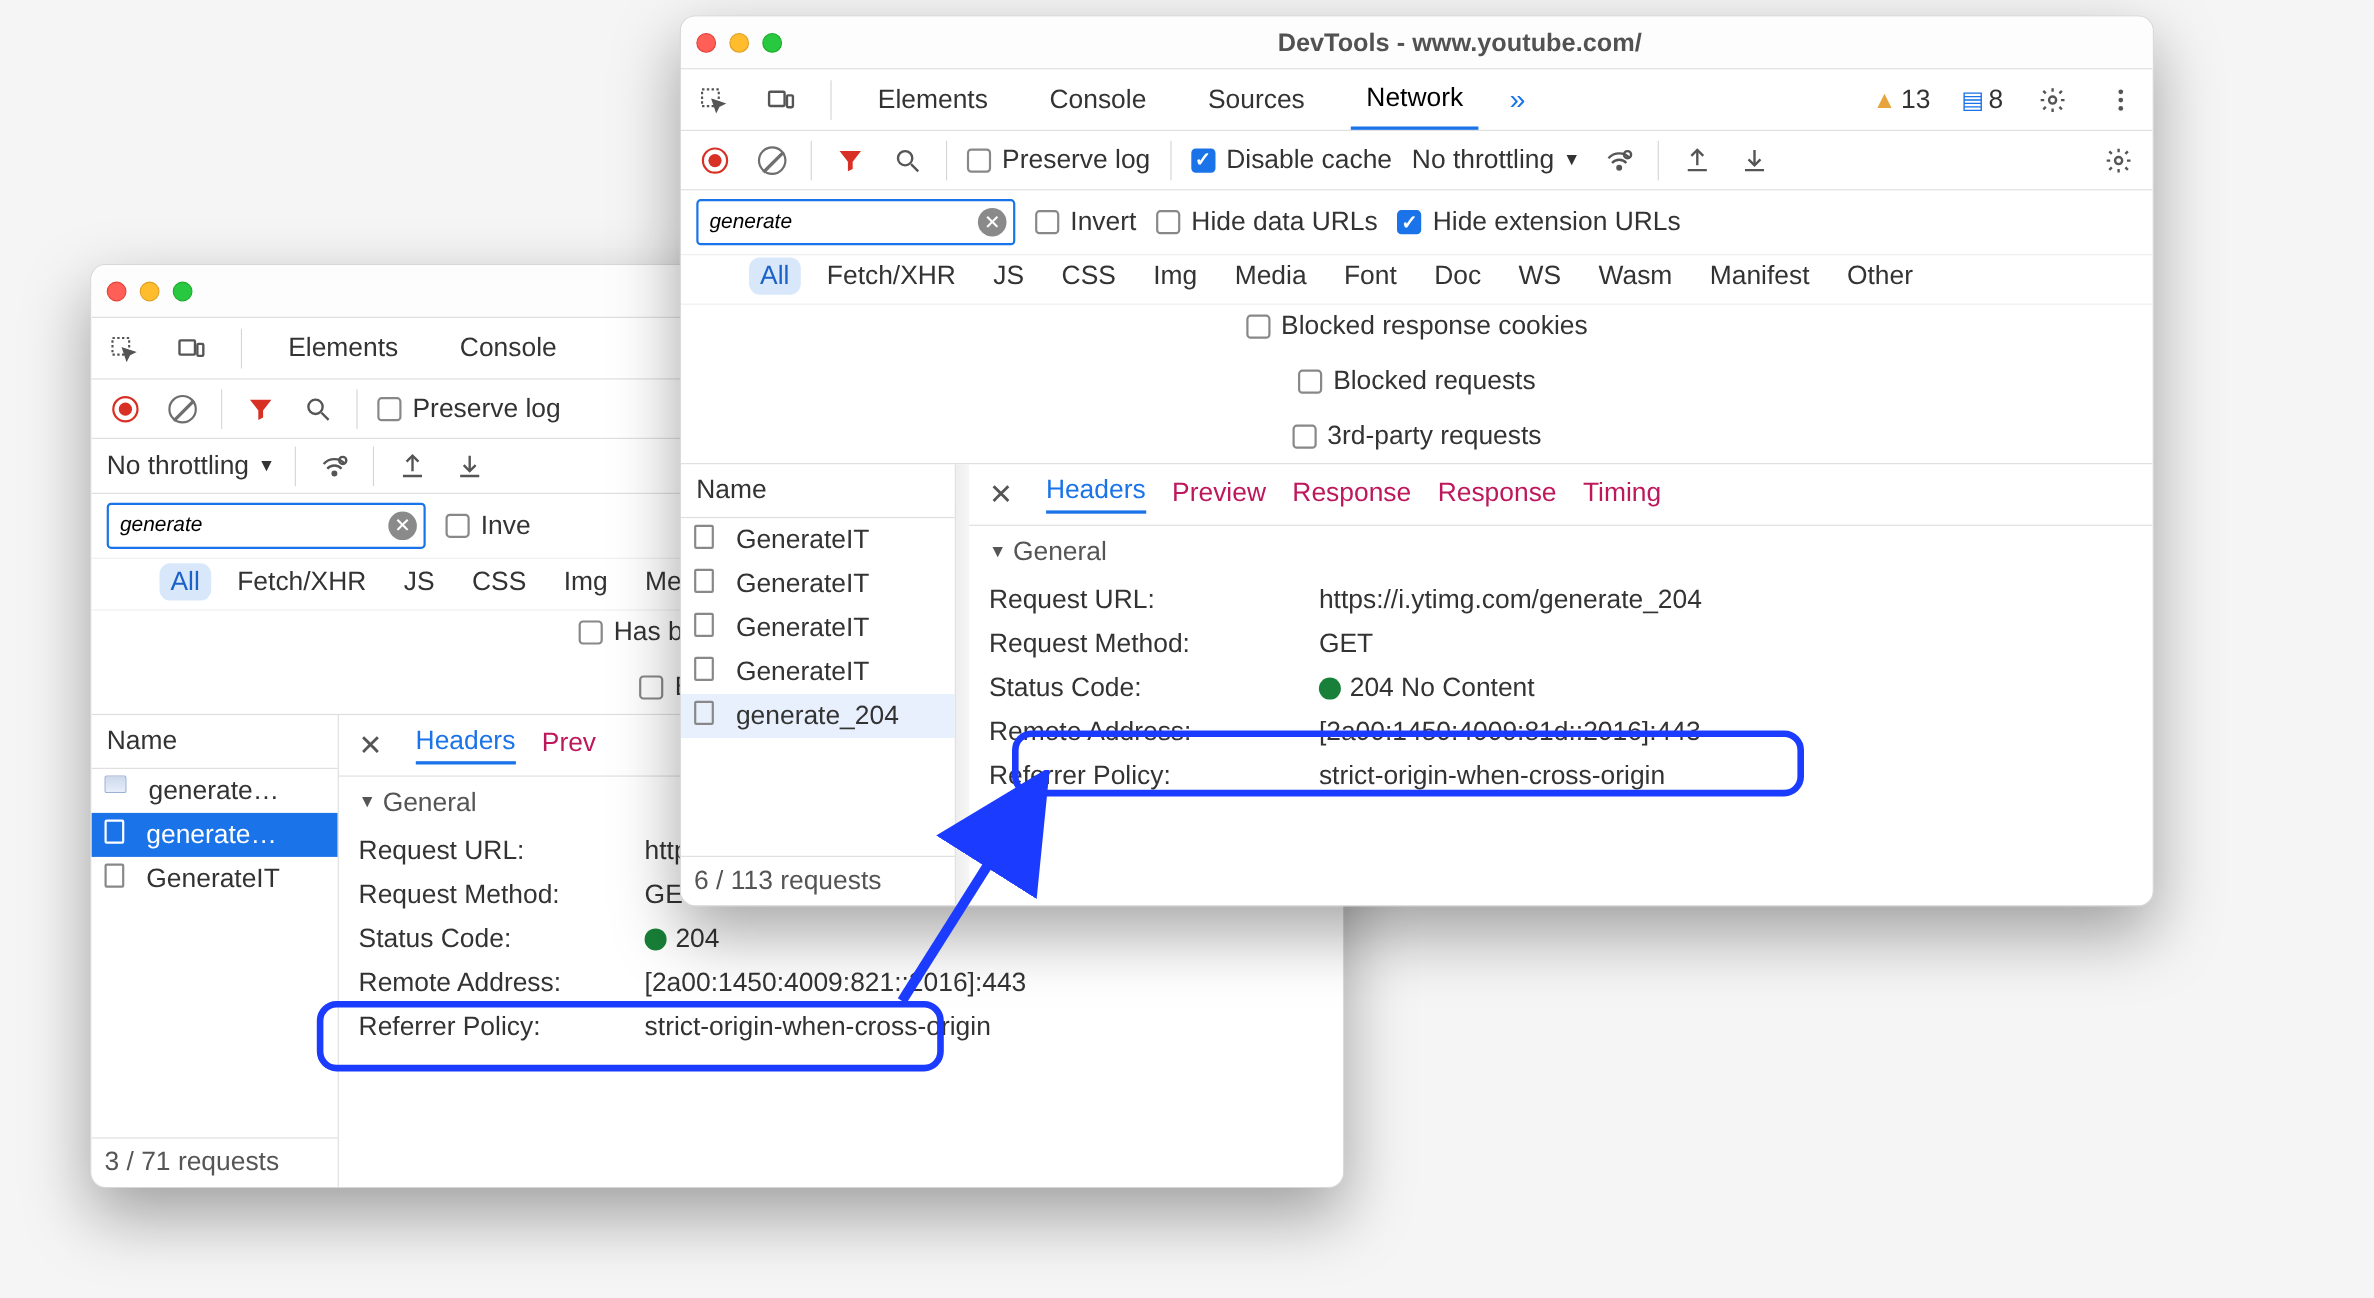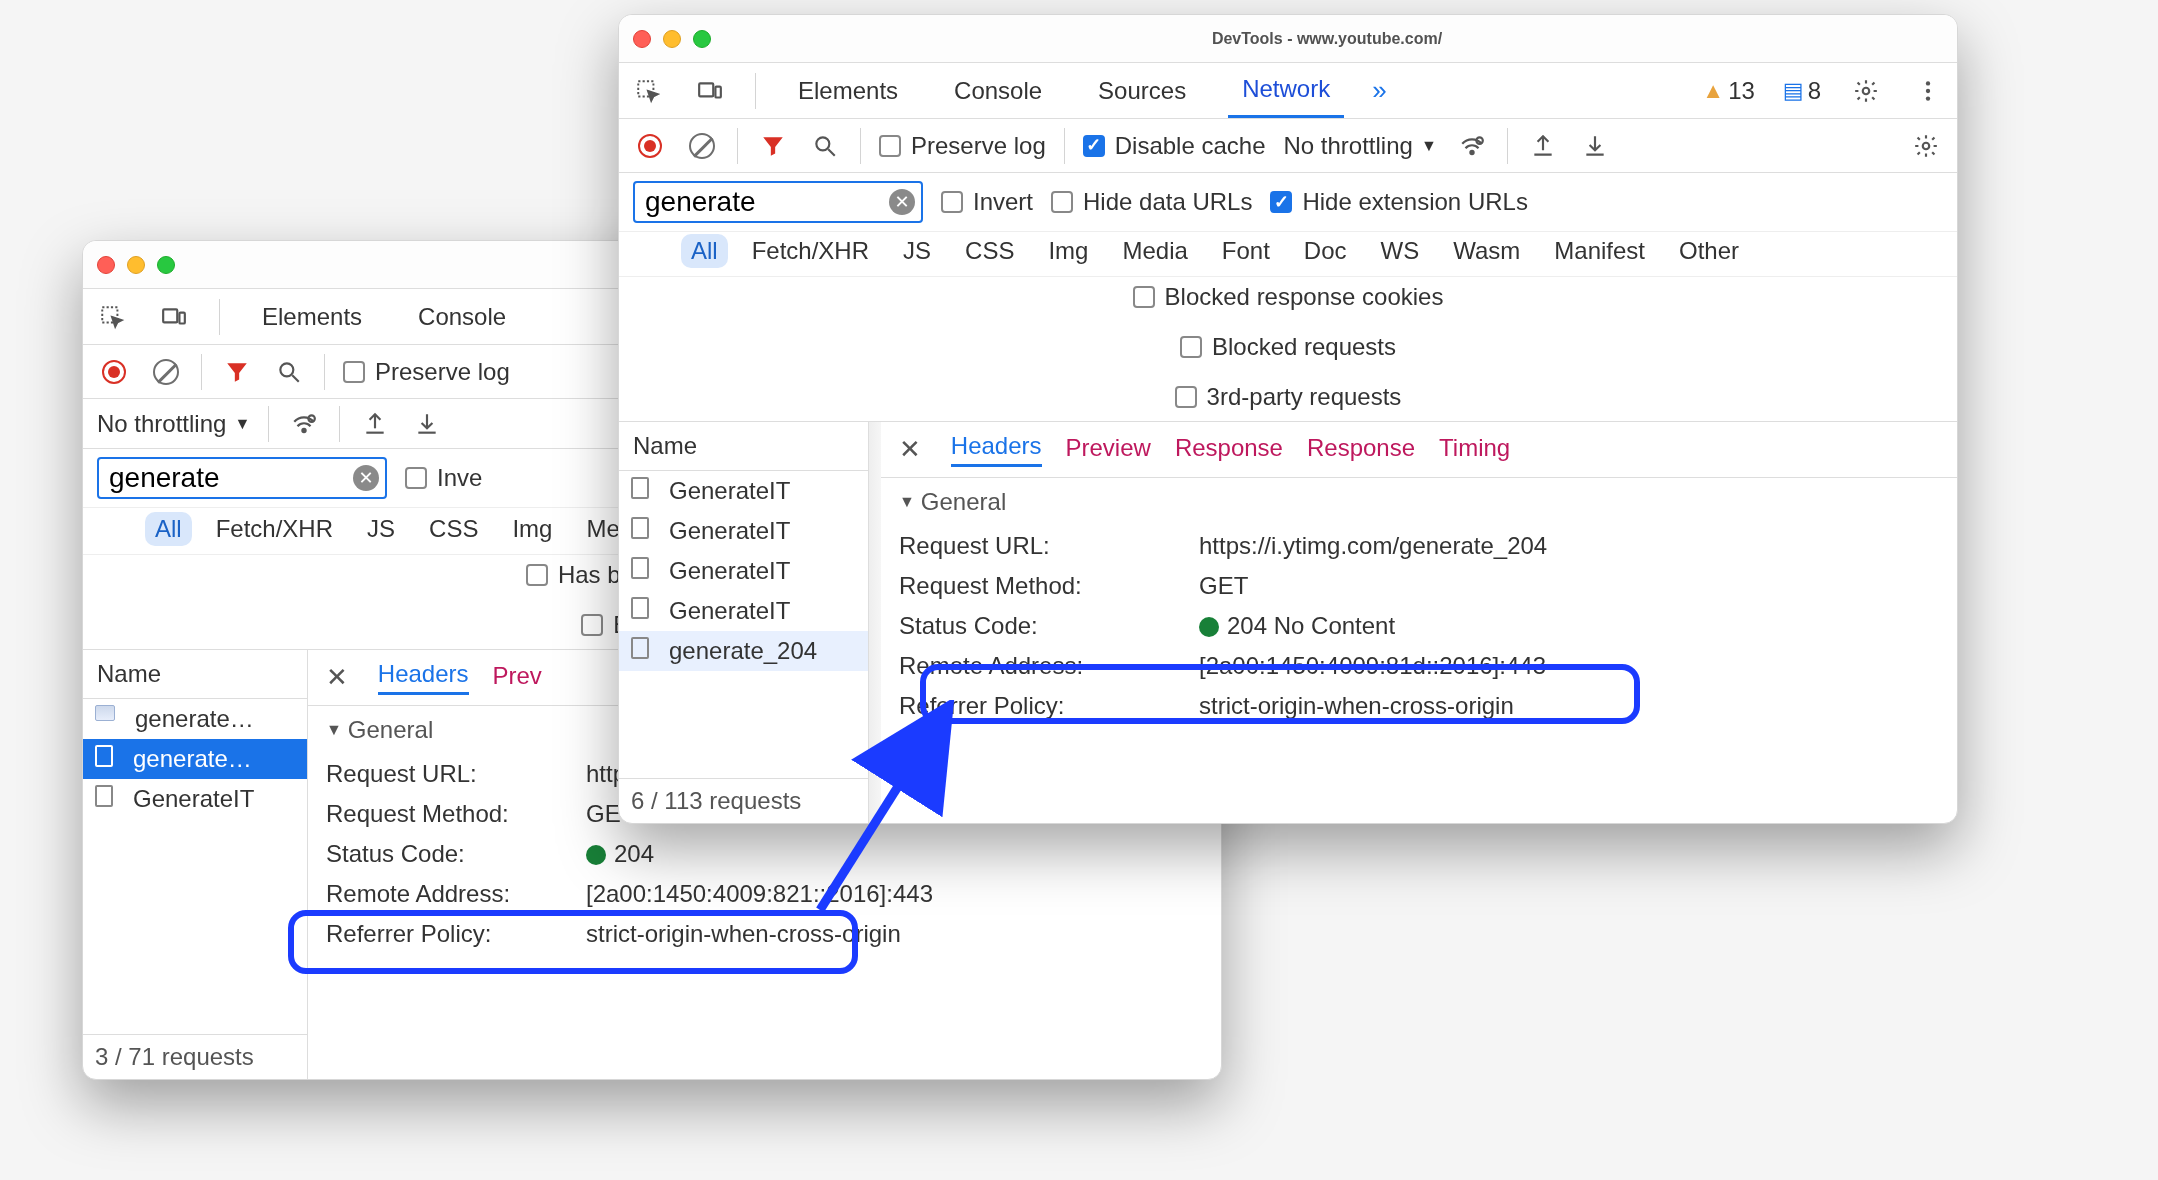--- a/index.html
+++ b/index.html
@@ -32,30 +32,30 @@
     padding: 0 14px;
     border-bottom: 1px solid #ddd;
     background: #fdfdfd;
     flex-shrink: 0;
   }
   .traffic { display: flex; gap: 12px; }
   .tl { width: 18px; height: 18px; border-radius: 50%; }
   .tl-red { background:#ff5f57; border:1px solid #e24238; }
   .tl-yellow { background:#ffbd2e; border:1px solid #dfa022; }
   .tl-green { background:#28c840; border:1px solid #1dad2b; }
-  .title { flex:1; text-align:center; font-size:16px; font-weight:600; color:#525252; }
+  .title { flex:1; text-align:center; font-size:23px; font-weight:600; color:#525252; }
 
   .tabrow {
     display:flex; align-items:center; height:56px; border-bottom:1px solid #ddd;
     padding: 0 12px; gap: 28px; flex-shrink:0;
   }
   .iconbtn { width:34px; height:34px; display:flex; align-items:center; justify-content:center; cursor:pointer; color:#555; }
   .vsep { width:1px; height:36px; background:#d4d4d4; }
   .tab { padding: 0 14px; height:100%; display:flex; align-items:center; color:#333; cursor:pointer; }
-  .tab.active { color:#1d4ed8; border-bottom: 3px solid #1a73e8; }
+  .tab.active { color:#000000; border-bottom: 3px solid #1a73e8; }
   .chev { color:#1a73e8; font-size:26px; cursor:pointer; }
   .spacer { flex:1; }
   .warnchip { display:flex; align-items:center; gap:4px; color:#333; }
   .warn-tri { color:#e8a33d; font-size:22px; }
   .msgchip { display:flex; align-items:center; gap:4px; color:#333; }
   .msg-icn { color:#1a73e8; font-size:22px; }
 
   .toolbar {
     display:flex; align-items:center; height:54px; border-bottom:1px solid #ddd;
     padding: 0 14px; gap: 18px; flex-shrink:0;
@@ -74,21 +74,21 @@
   .dd-caret{ font-size:16px; color:#333; }
 
   .filterbar {
     display:flex; align-items:center; padding: 8px 14px; gap:18px; flex-shrink:0;
     border-bottom:1px solid #eee; flex-wrap: wrap; row-gap: 8px;
   }
   .filter-input {
     display:flex; align-items:center; border:2px solid #1a73e8; border-radius:4px;
     height:42px; padding:0 6px 0 10px; width: 290px; background:#fff;
   }
-  .filter-input input { border:none; outline:none; font-size:28px; flex:1; background:transparent; width:100%;}
+  .filter-input input { border:none; outline:none; font-size:19px; flex:1; background:transparent; width:100%;font-style:italic;}
   .clearbtn { width:26px; height:26px; border-radius:50%; background:#8a8a8a; color:#fff; display:flex; align-items:center; justify-content:center; font-size:18px; cursor:pointer;}
   .typechips { display:flex; gap:14px; align-items:center; flex-wrap: wrap; margin-left: 48px;}
   .chip { padding:3px 10px; border-radius:10px; cursor:pointer; color:#333;}
   .chip.sel { background:#d9e7fb; color:#1a62c6; }
   .optrow { display:flex; align-items:center; gap:10px; }
 
   .subfilter { display:flex; align-items:center; gap:22px; padding: 6px 14px 10px; border-bottom:1px solid #ddd; flex-shrink:0;flex-direction:column;}
 
   .content { display:flex; flex:1; min-height:0; }
   .reqlist { width:225px; border-right:1px solid #ddd; display:flex; flex-direction:column; min-height:0;}

